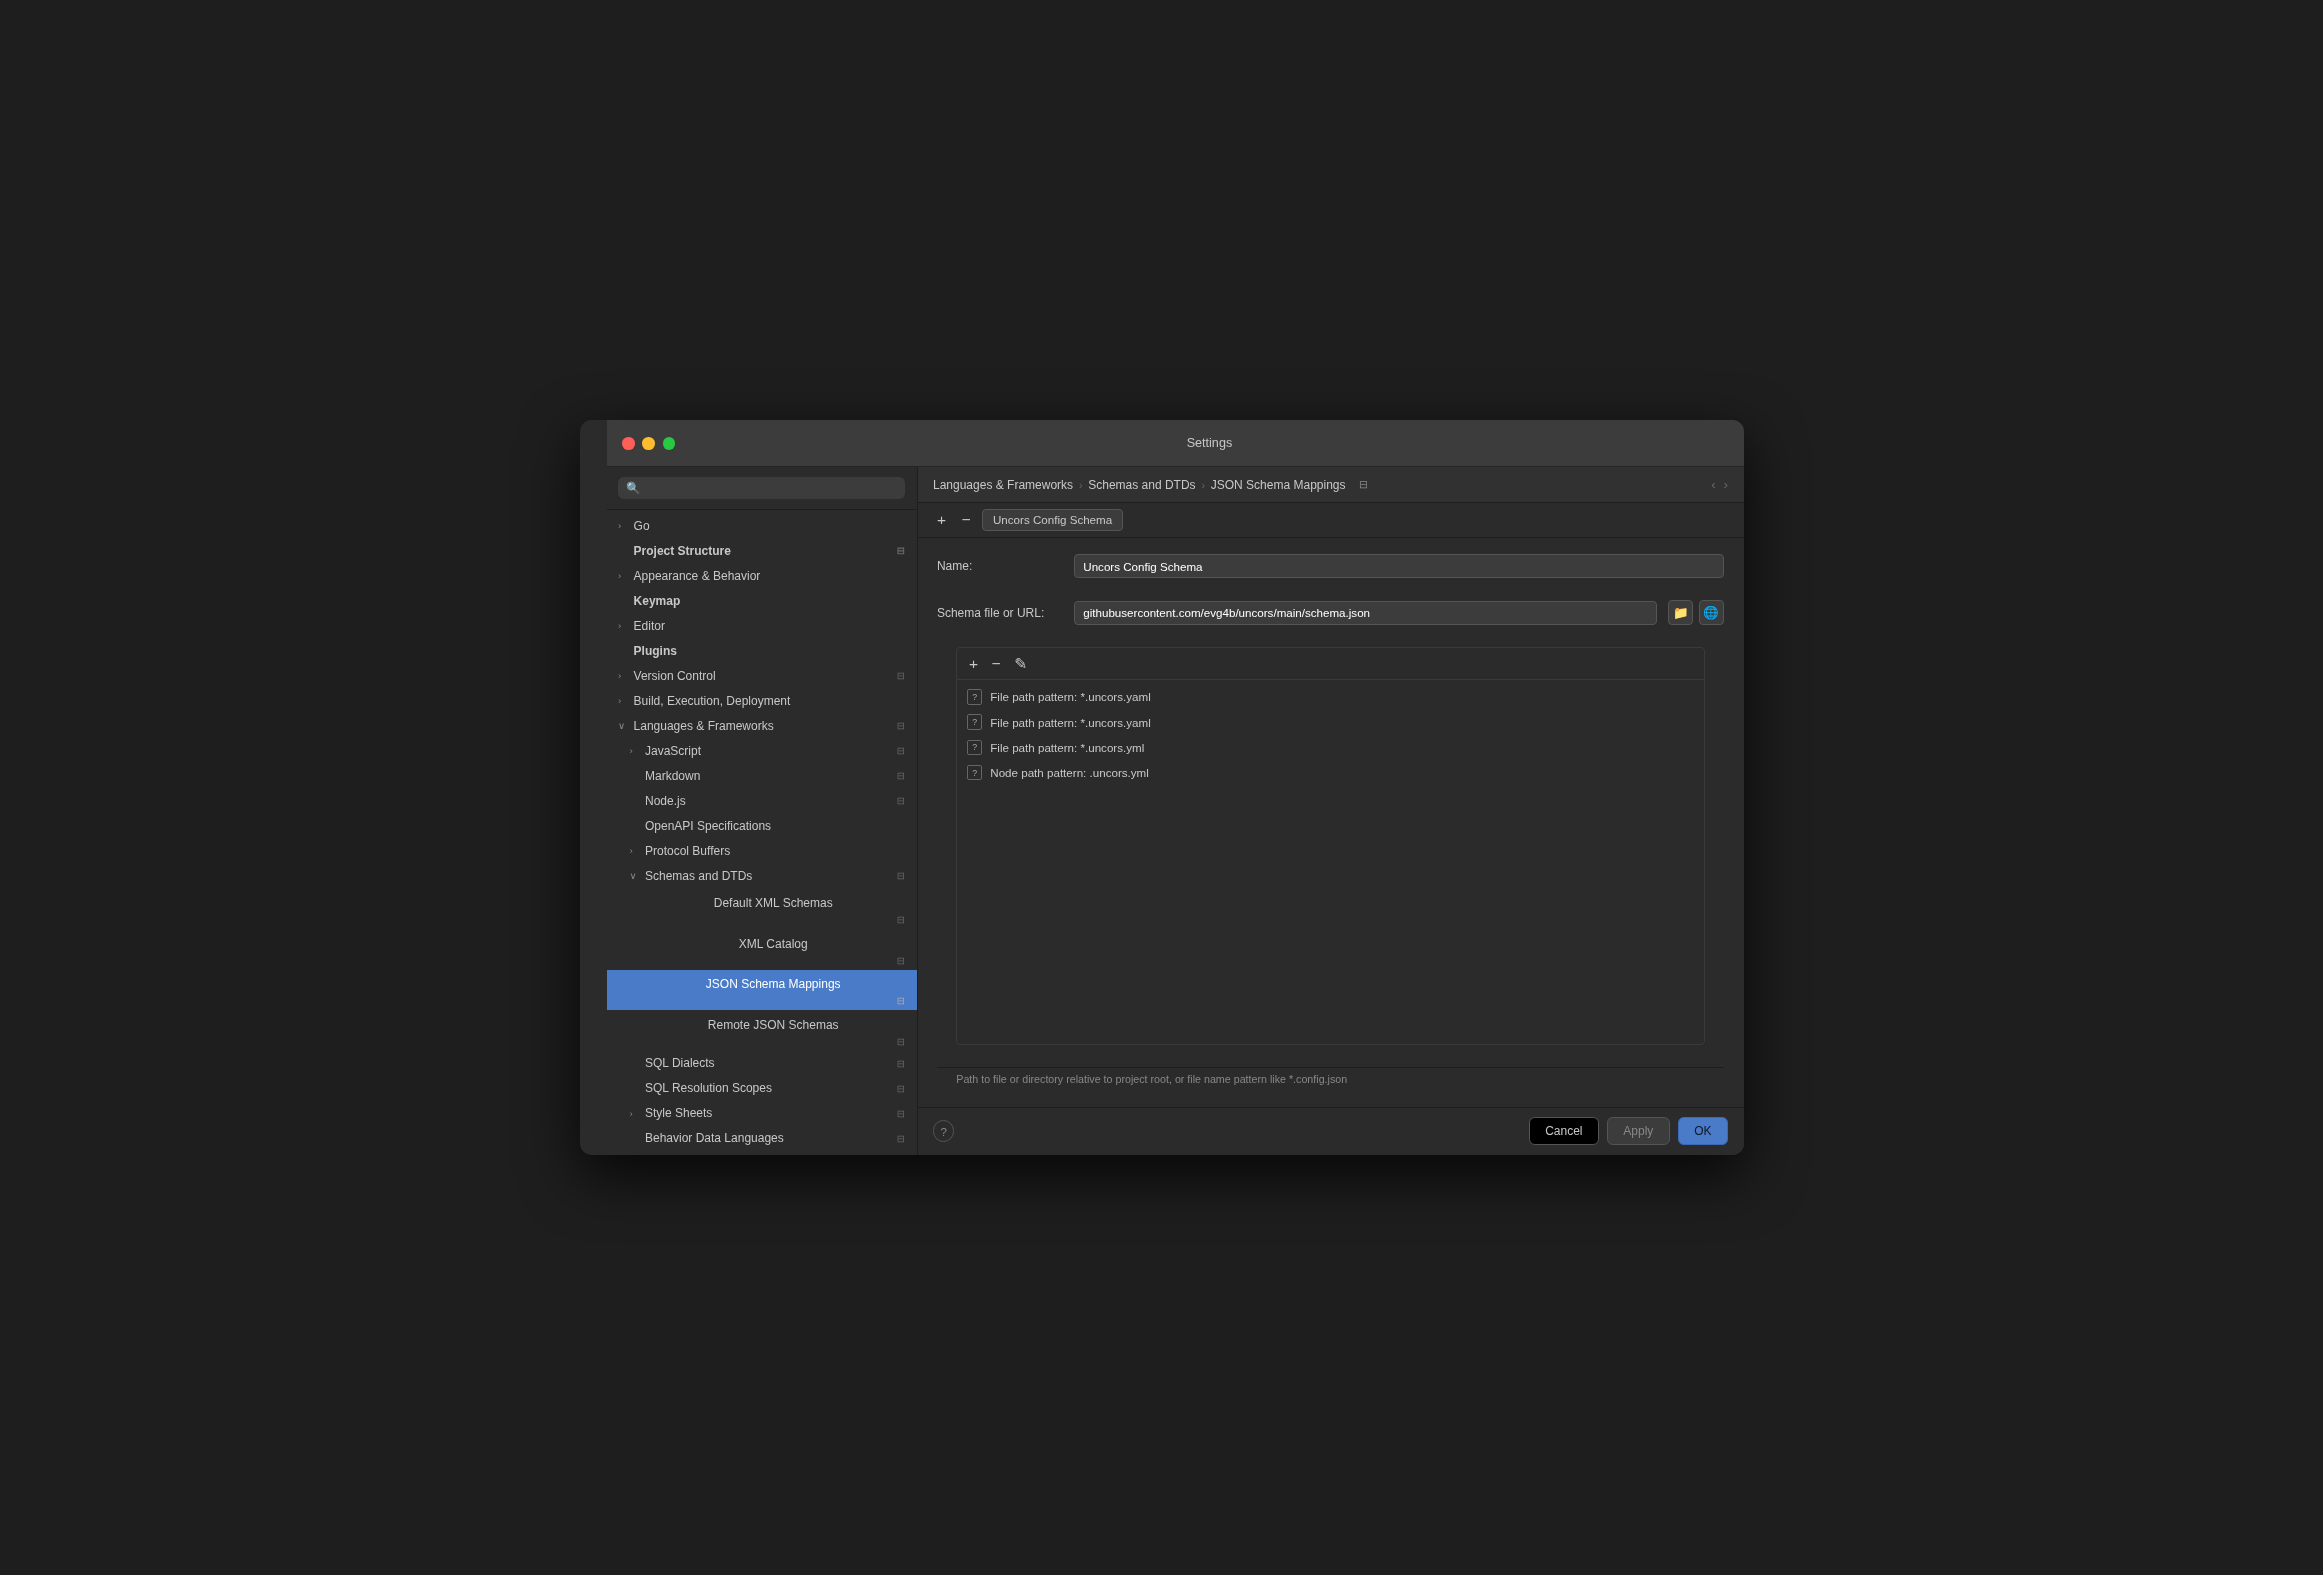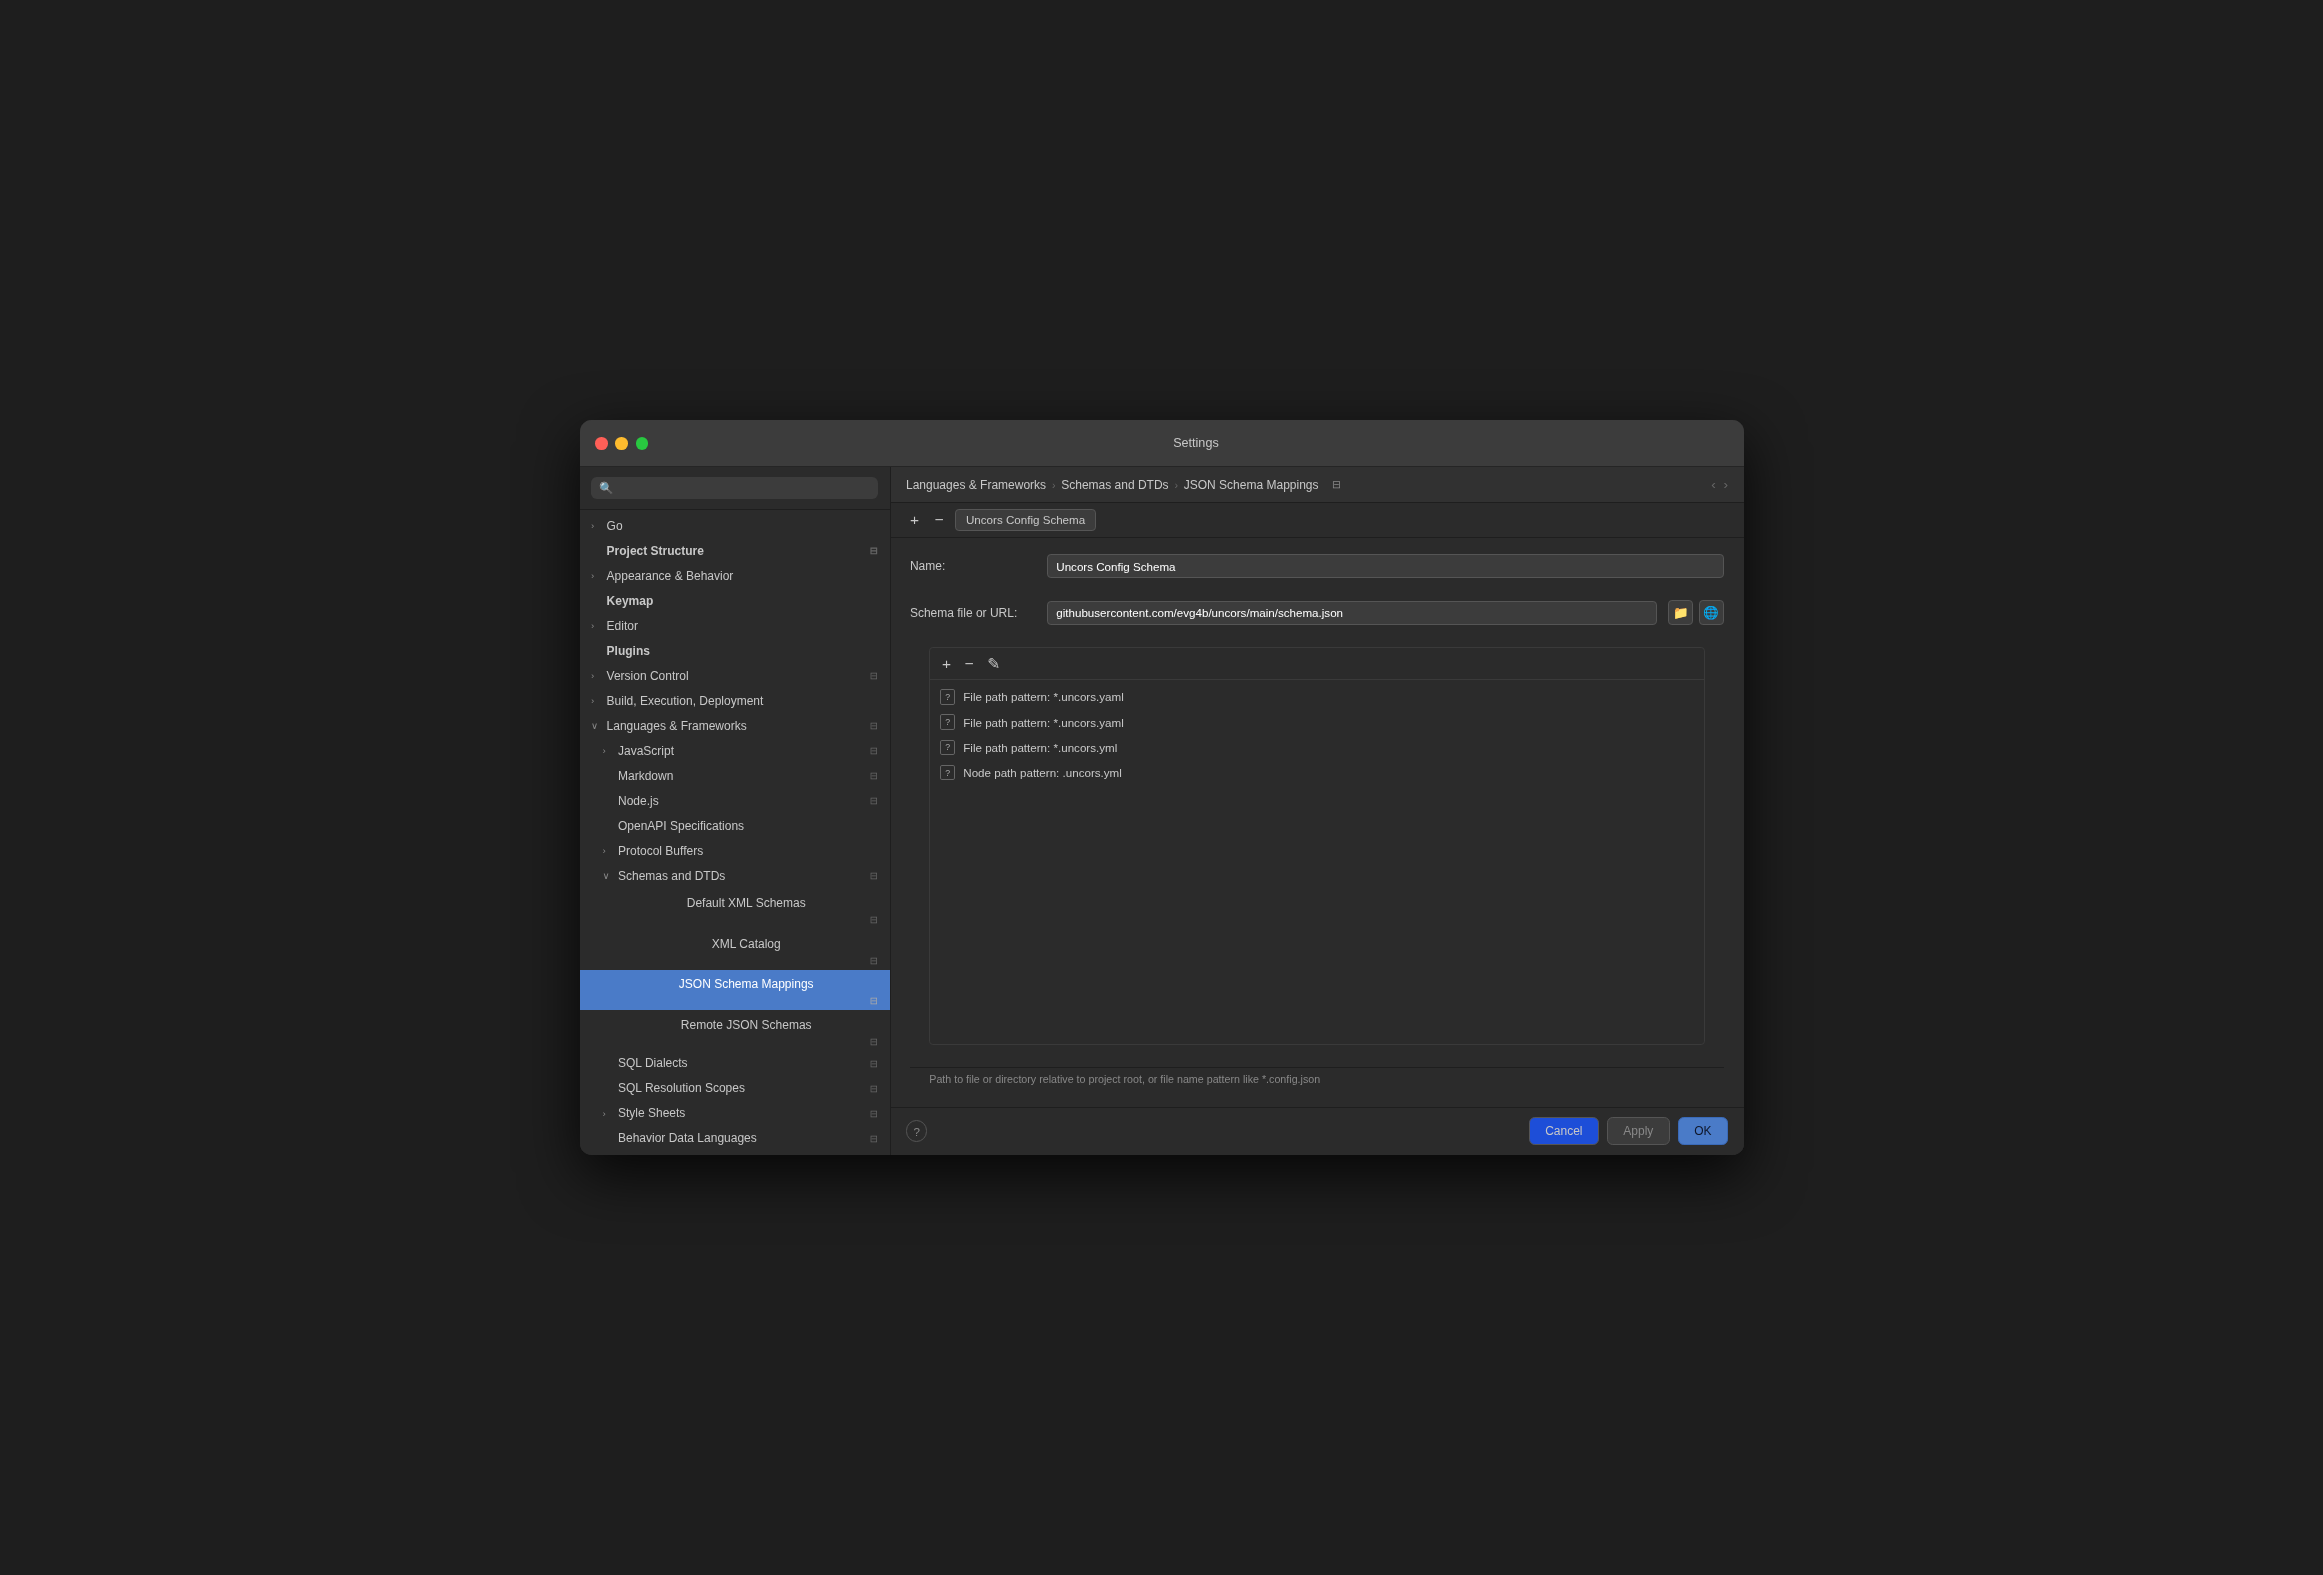--- a/index.html
+++ b/index.html
@@ -12,20 +12,21 @@
       font-family: -apple-system, BlinkMacSystemFont, 'SF Pro Text', 'Helvetica Neue', sans-serif;
     }
     .window {
       width: 1164px;
       background: #2b2b2b;
       border-radius: 11.6px;
       box-shadow: 0 19.4px 58px rgba(0,0,0,0.8);
       overflow: hidden;
       display: flex;
       flex-direction: column;
+      padding-left: 27px;
     }
     .title-bar {
       background: #3c3c3c;
       height: 47px;
       display: flex;
       align-items: center;
       padding: 0 15.5px;
       flex-shrink: 0;
       border-bottom: 1px solid #252525;
     }
@@ -330,21 +331,21 @@
       height: 21.3px;
       color: #888;
       cursor: pointer;
       font-size: 11.6px;
       display: flex;
       align-items: center;
       justify-content: center;
     }
     .spacer { flex: 1; }
     .bottom-action-btn {
-      background: #1d4ed8;
+      background: #000000;
       border: 1px solid #555;
       border-radius: 5.8px;
       padding: 5.8px 15.5px;
       color: #c8c8c8;
       font-size: 12px;
       cursor: pointer;
     }
     .bottom-action-btn.primary {
       background: #4a7bc8;
       border-color: #3a6ab8;

